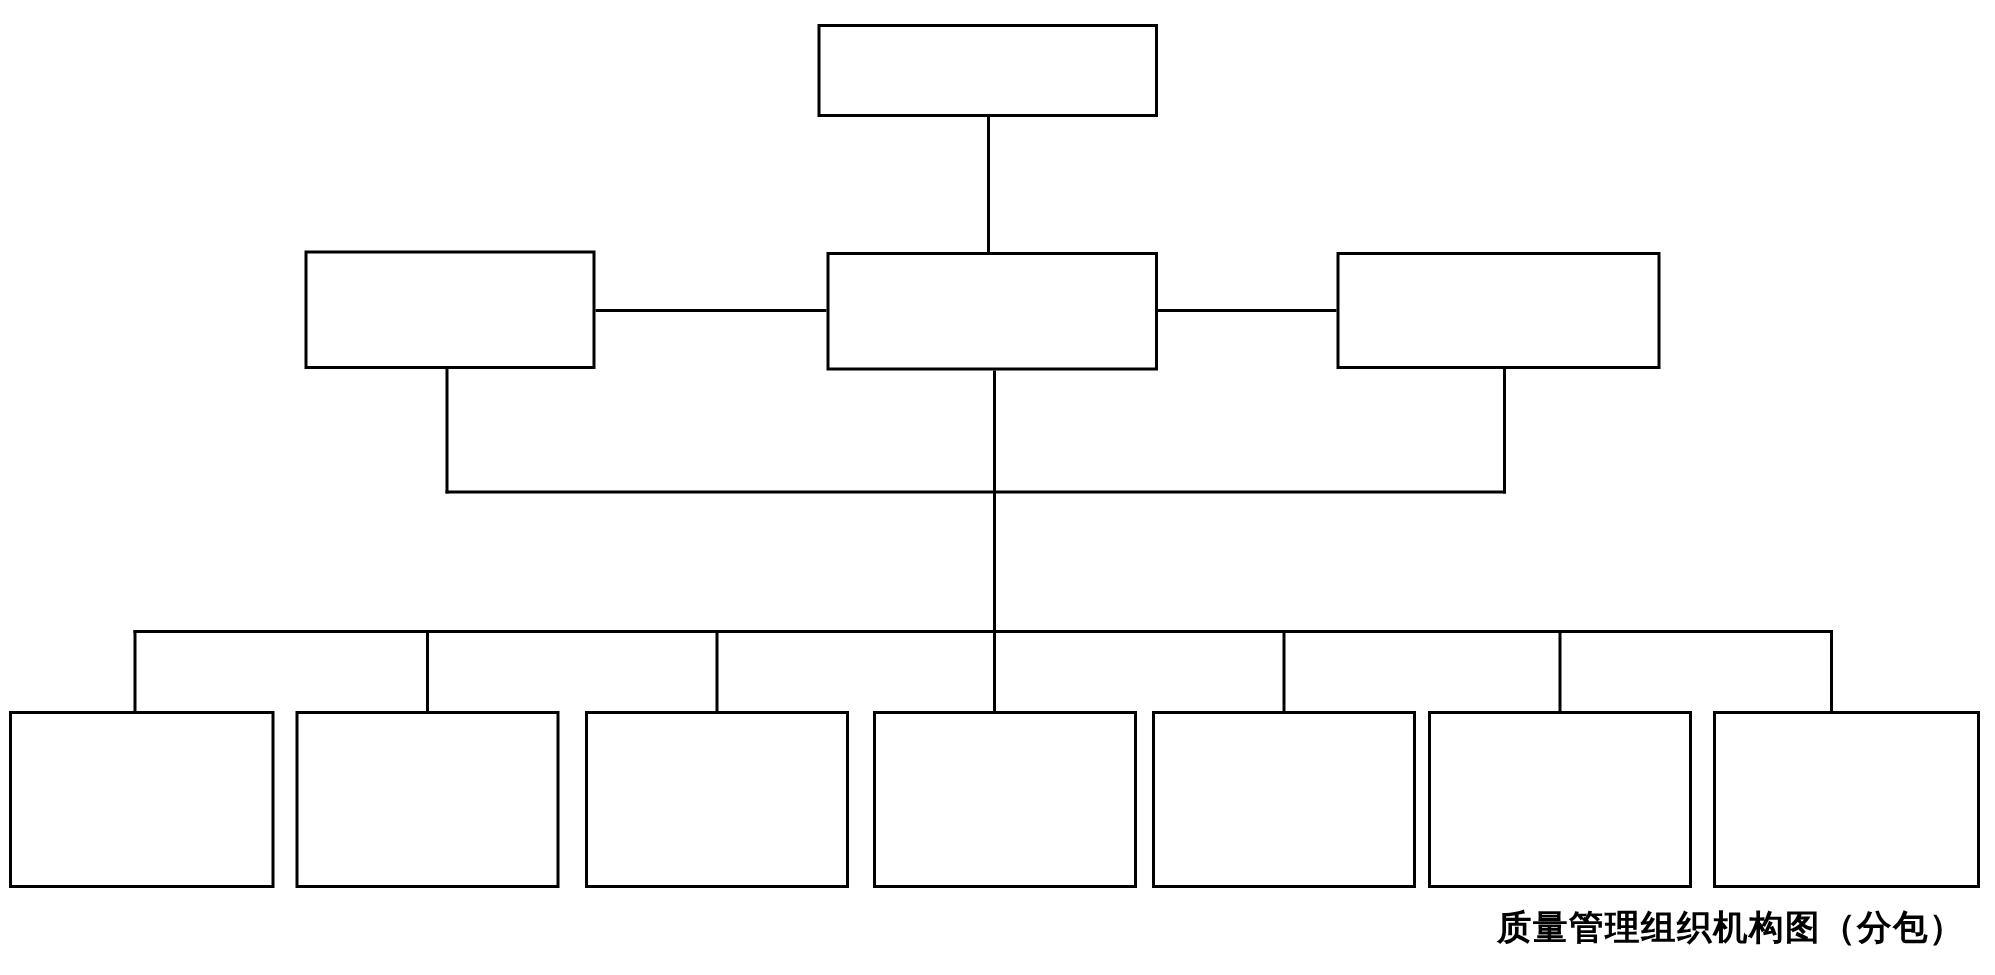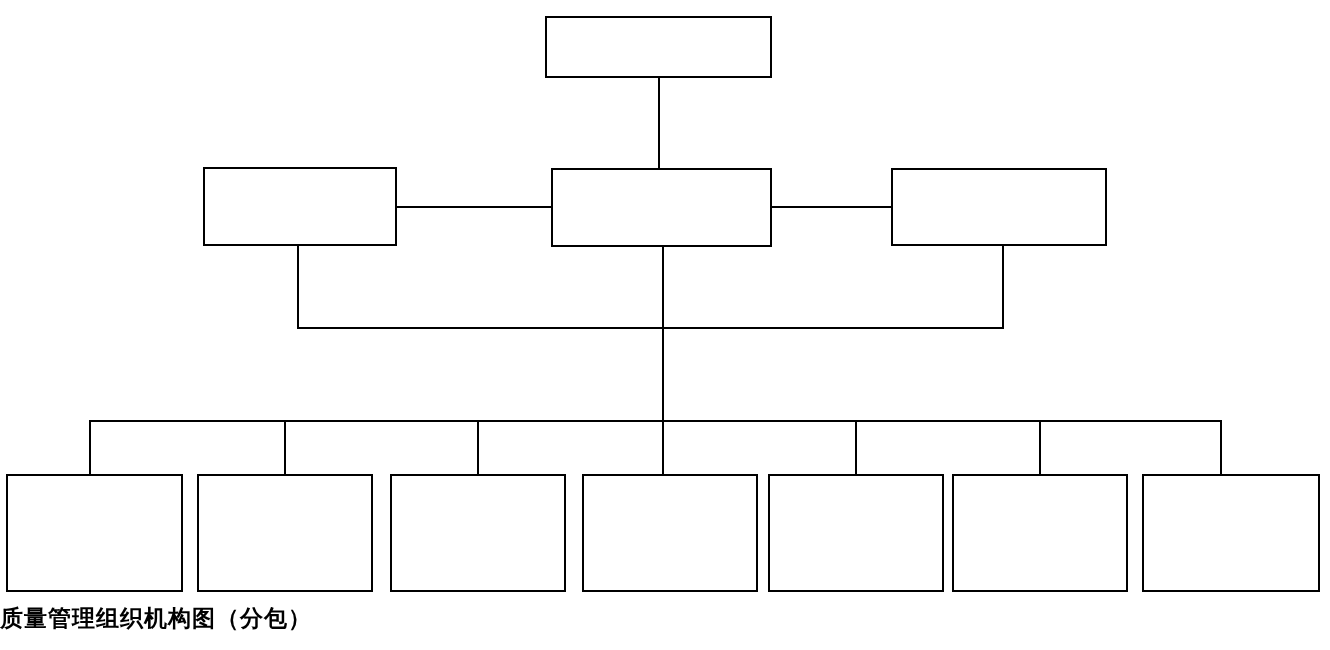--- a/index.html
+++ b/index.html
@@ -34,21 +34,21 @@
   }
   .connector {
     position: absolute;
     background: #000000;
   }
   #caption {
     position: absolute;
     left: 0;
     top: 603px;
     width: 1310px;
-    text-align: left;
+    text-align: right;
     font-family: Liberation Mono, monospace;
     font-weight: bold;
     font-size: 23px;
     letter-spacing: 1px;
     color: #000000;
   }
 </style>
 </head>
 <body>
 

